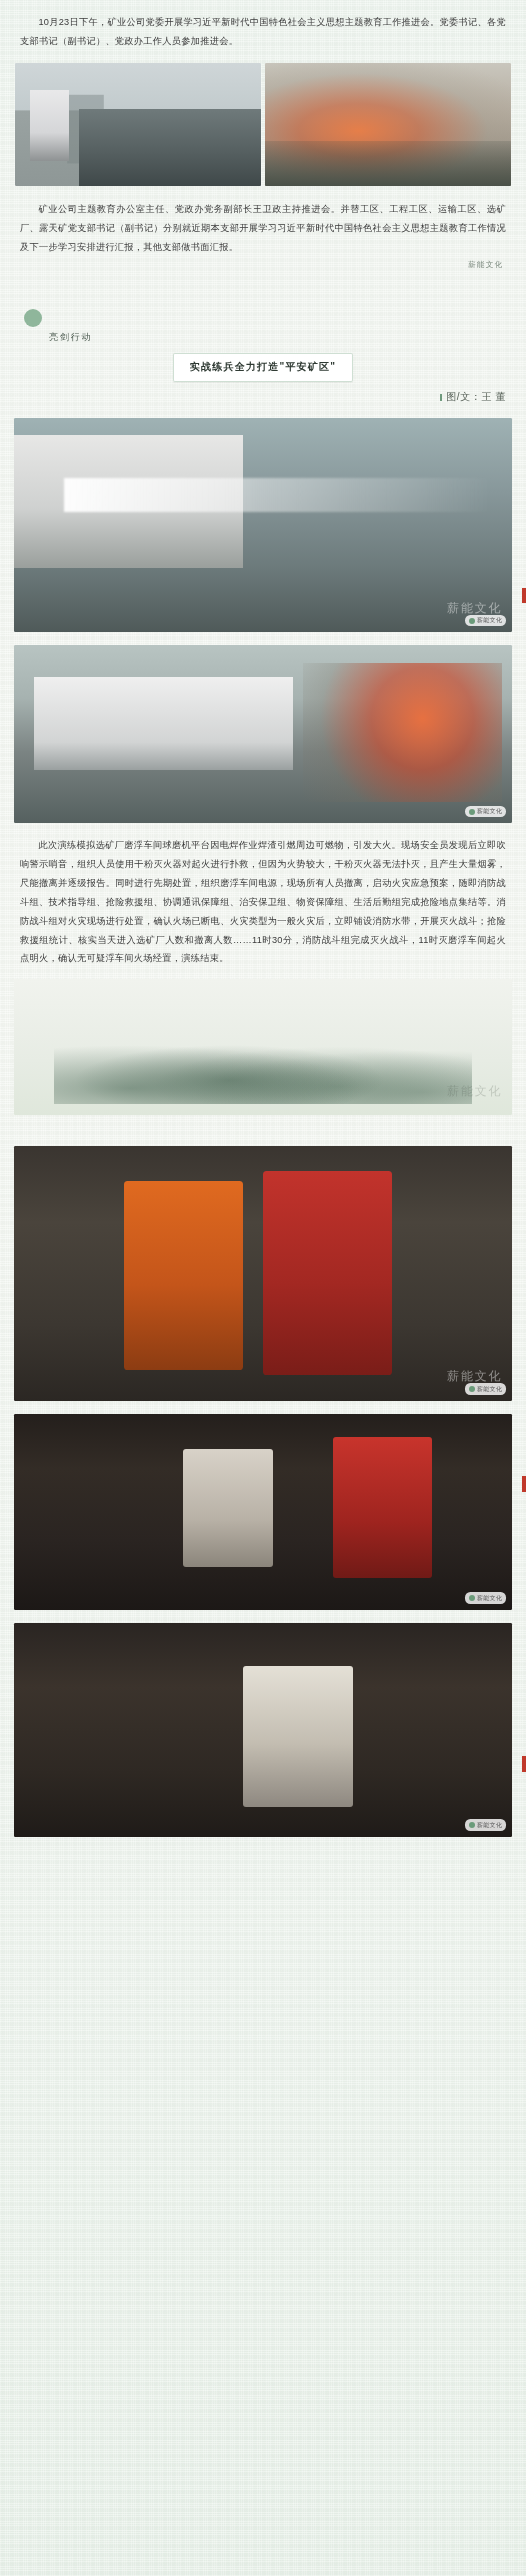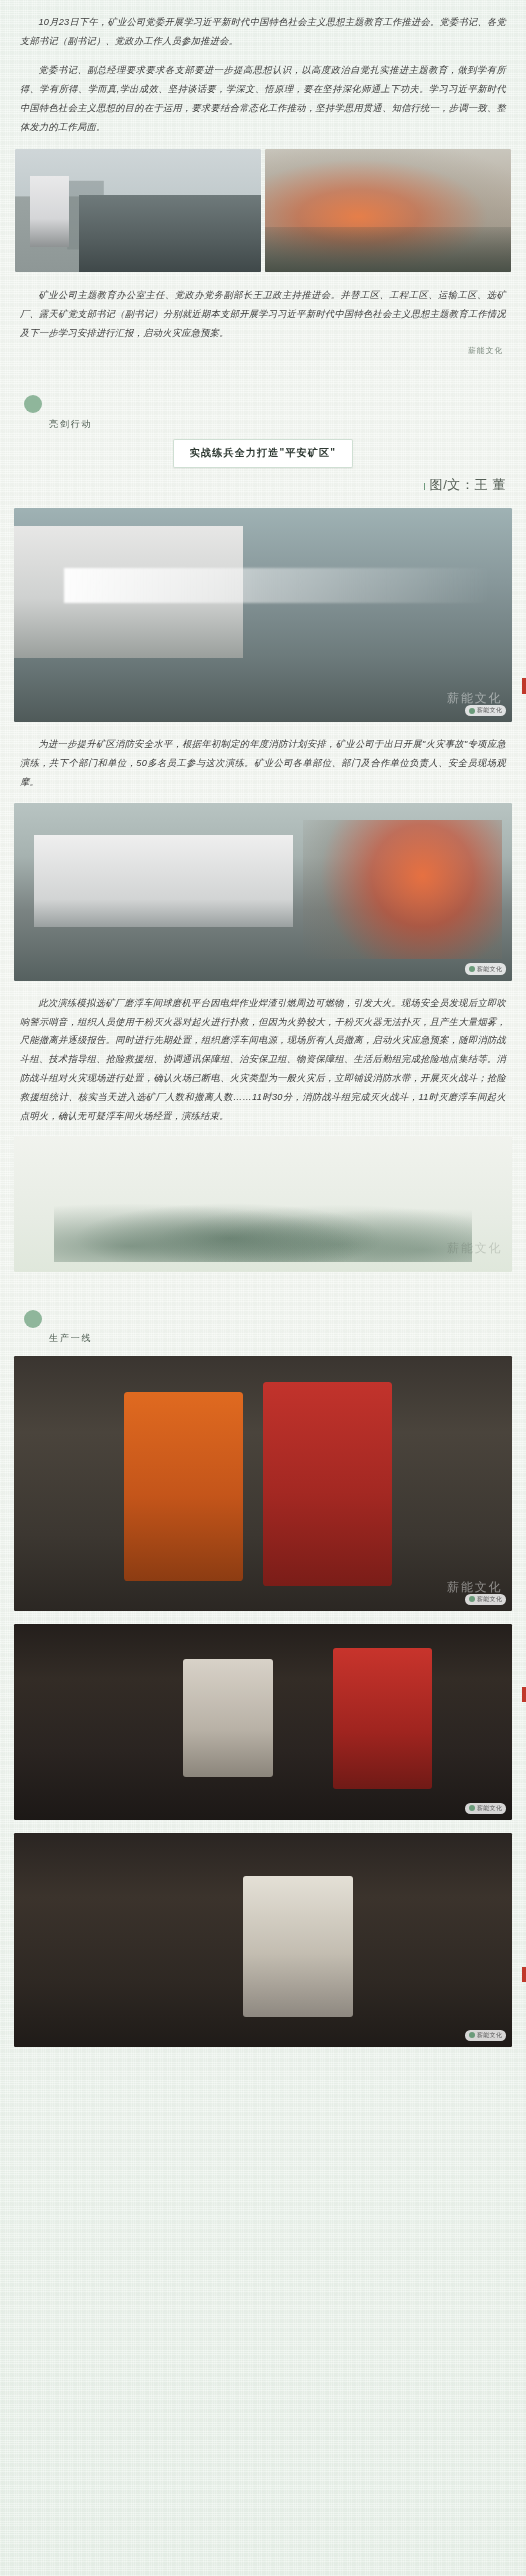--- a/index.html
+++ b/index.html
@@ -35,21 +35,20 @@
   
   p.para {
     margin: 0;
     padding: 8.3px 20px 2.4px 20px;
     font-size: 9.2px;
     line-height: 2.05;
     color: #3a3a3a;
     text-align: justify;
     text-indent: 2em;
     letter-spacing: 0.3px;
-    font-style: italic;
   }
   p.para.first {
     padding-top: 13px;
   }
 
   
   .img-row {
     display: flex;
     gap: 4.7px;
     padding: 9.5px 15.4px 6px 15.4px;
@@ -259,21 +258,21 @@
     padding: 6.5px 15.4px;
     font-size: 10px;
     font-weight: bold;
     color: #2f3a33;
     letter-spacing: 1.2px;
     box-shadow: 0 0.6px 1.2px rgba(0,0,0,0.05);
   }
   .credit {
     text-align: right;
     padding: 4.7px 20px 3.6px 0;
-    font-size: 13px;
+    font-size: 10px;
     color: #555f56;
     letter-spacing: 0.6px;
   }
   .credit .bar {
     display: inline-block;
     width: 1.8px; height: 7.1px;
     background: #6f9a7d;
     vertical-align: -0.6px;
     margin-right: 4.2px;
   }
@@ -290,28 +289,27 @@
   }
 </style>
 </head>
 <body>
 
 <div class="page">
   <div class="paper-texture"></div>
   <div class="content">
 
     <p class="para first">10月23日下午，矿业公司党委开展学习近平新时代中国特色社会主义思想主题教育工作推进会。党委书记、各党支部书记（副书记）、党政办工作人员参加推进会。</p>
-    <p class="para">党委书记、副总经理要求要求各支部要进一步提高思想认识，以高度政治自觉扎实推进主题教育，做到学有所得、学有所得、学而真,学出成效、坚持谈话要，学深文、悟原理，要在坚持深化师通上下功夫。学习习近平新时代中国特色社会主义思想的目的在于运用，要求要结合常态化工作推动，坚持学思用贯通、知信行统一，步调一致、整体发力的工作局面。</p>
 
     <div class="img-row">
       <div class="ph photo-meeting"></div>
       <div class="ph photo-smoke"></div>
     </div>
 
-    <p class="para">矿业公司主题教育办公室主任、党政办党务副部长王卫政主持推进会。并替工区、工程工区、运输工区、选矿厂、露天矿党支部书记（副书记）分别就近期本支部开展学习习近平新时代中国特色社会主义思想主题教育工作情况及下一步学习安排进行汇报，启动火灾应急预案。</p>
+    <p class="para">矿业公司主题教育办公室主任、党政办党务副部长王卫政主持推进会。并替工区、工程工区、运输工区、选矿厂、露天矿党支部书记（副书记）分别就近期本支部开展学习习近平新时代中国特色社会主义思想主题教育工作情况及下一步学习安排进行汇报，其他支部做书面汇报。</p>
     <div class="sig">薪能文化</div>
 
     <div class="sec">
       <div class="sec-top">
         <div class="sec-dot"></div>
         <div class="sec-kicker">亮剑行动</div>
       </div>
       <div class="sec-title-wrap">
         <div class="sec-title">实战练兵全力打造"平安矿区"</div>
       </div>
@@ -324,44 +322,39 @@
       <div class="ph photo-drill h-360">
         <div class="wm">
           <span class="dot"></span>
           <span>薪能文化</span>
         </div>
         <div class="wm-ghost">薪能文化</div>
       </div>
       <div class="edge-accent" style="top:178px;"></div>
     </div>
 
-    <p class="para">为进一步提升矿区消防安全水平，根据年初制定的年度消防计划安排，矿业公司于出日开展"火灾事故"专项应急演练，共下个部门和单位，50多名员工参与这次演练。矿业公司各单部位、部门及合作单位负责人、安全员现场观摩。</p>
 
     <div class="img-single">
       <div class="ph photo-firetruck h-300">
         <div class="wm">
           <span class="dot"></span>
           <span>薪能文化</span>
         </div>
       </div>
     </div>
 
     <p class="para">此次演练模拟选矿厂磨浮车间球磨机平台因电焊作业焊渣引燃周边可燃物，引发大火。现场安全员发现后立即吹响警示哨音，组织人员使用干粉灭火器对起火进行扑救，但因为火势较大，干粉灭火器无法扑灭，且产生大量烟雾，尺能撤离并逐级报告。同时进行先期处置，组织磨浮车间电源，现场所有人员撤离，启动火灾应急预案，随即消防战斗组、技术指导组、抢险救援组、协调通讯保障组、治安保卫组、物资保障组、生活后勤组完成抢险地点集结等。消防战斗组对火灾现场进行处置，确认火场已断电、火灾类型为一般火灾后，立即铺设消防水带，开展灭火战斗；抢险救援组统计、核实当天进入选矿厂人数和撤离人数……11时30分，消防战斗组完成灭火战斗，11时灭磨浮车间起火点明火，确认无可疑浮车间火场经置，演练结束。</p>
 
     <div class="img-single">
       <div class="ph photo-ink h-230">
         <div class="wm-ghost dark">薪能文化</div>
       </div>
     </div>
 
     <div class="sec">
-      <div class="sec-top">
-        <div class="sec-dot"></div>
-        <div class="sec-kicker">生产一线</div>
-      </div>
     </div>
 
     <div class="img-single">
       <div class="ph photo-mine1 h-430">
         <div class="wm">
           <span class="dot"></span>
           <span>薪能文化</span>
         </div>
         <div class="wm-ghost">薪能文化</div>
       </div>

